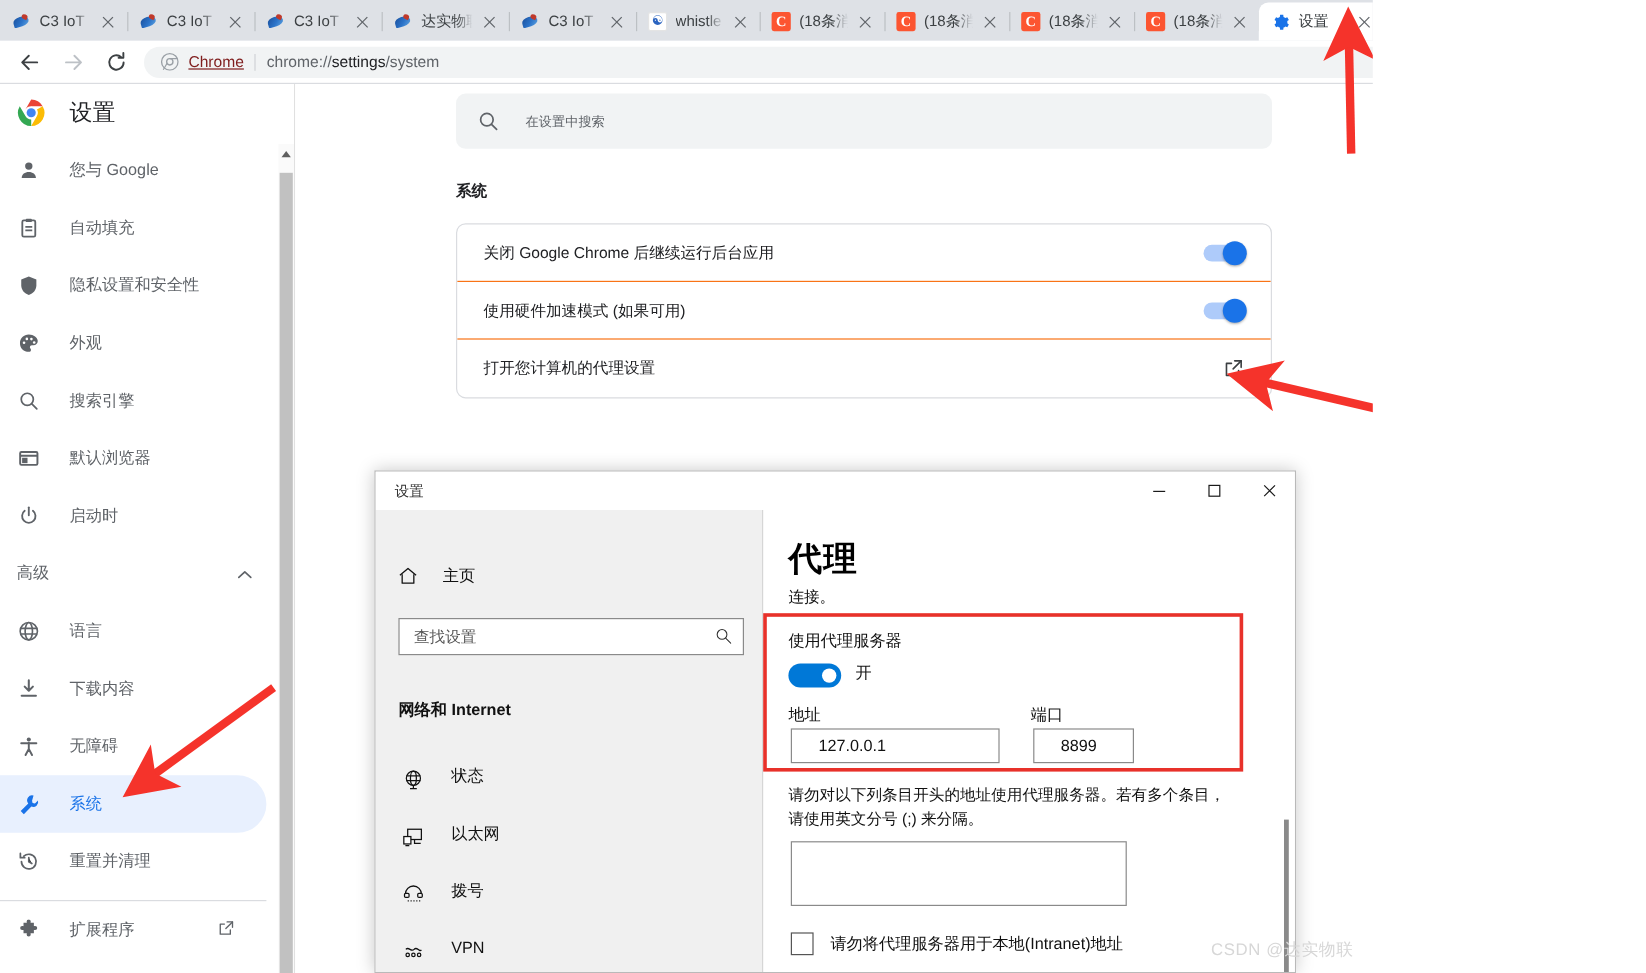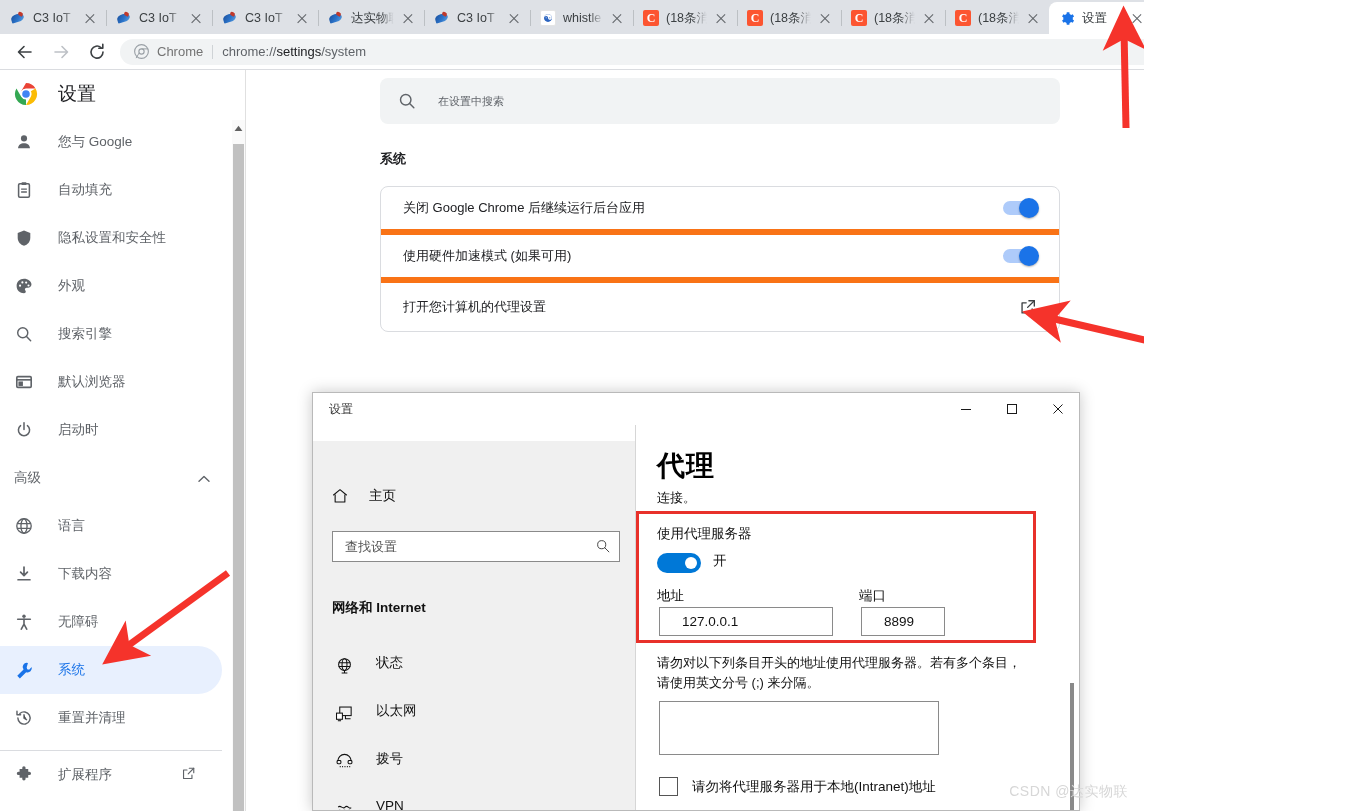--- a/index.html
+++ b/index.html
@@ -110,21 +110,21 @@
   .nav-btn svg { display:block; }
   .nav-btn.disabled { color:#bdc1c6; }
 
   .omnibox {
     margin-left:8px; height:26px; flex:1 1 auto; min-width:0;
     background:#f1f3f4; border-radius:13px;
     display:flex; align-items:center; padding:0 14px;
     font-size:13px; color:#202124; max-width: 1105px;
   }
   .omnibox .chrome-logo { width:15px; height:15px; margin-right:8px; position:relative; flex:0 0 15px; }
-  .omnibox .ob-chip { color:#737373; font-size:13px; }
+  .omnibox .ob-chip { color:#7f1d1d; font-size:13px;text-decoration:underline; }
   .omnibox .ob-div { width:1px; height:14px; background:#cfd3d6; margin:0 9px; }
   .omnibox .ob-url { font-size:13px; color:#5f6368; white-space:nowrap; }
   .omnibox .ob-url b { color:#202124; font-weight:400; }
 
   .tb-icons { display:flex; align-items:center; margin-left:4px; margin-right:6px; flex:0 0 auto; }
   .tb-ic { width:28px; height:28px; display:flex; align-items:center; justify-content:center; color:#5f6368; margin:0 3px; }
   .tb-ic svg { display:block; }
 
   
   .settings-root { position:absolute; left:0; top:70px; width:1372px; height:741px; background:#fff; }
@@ -163,42 +163,42 @@
   }
   .searchbar .sicon2 { color:#5f6368; width:18px; height:18px; display:flex; align-items:center; justify-content:center; }
   .searchbar .sph { margin-left:22px; font-size:11px; color:#5f6368; }
 
   .sec-title { position:absolute; left:134px; top:80px; font-size:13px; color:#202124; font-weight:bold; }
 
   .card {
     position:absolute; left:134px; top:116px; width:680px;
     border:1px solid #dadce0; border-radius:8px; background:#fff; overflow:hidden;
   }
-  .crow { display:flex; align-items:center; height:48px; padding:0 22px 0 22px; border-bottom:6px solid #f97316; }
+  .crow { display:flex; align-items:center; height:48px; padding:0 22px 0 22px; border-bottom:1px solid #f97316; }
   .crow:last-child { border-bottom:none; }
   .crow .ctext { flex:1 1 auto; font-size:13px; color:#202124; }
   .toggle { width:34px; height:14px; border-radius:7px; background:#aecbfa; position:relative; flex:0 0 34px; }
   .toggle .knob { position:absolute; right:-2px; top:-3px; width:20px; height:20px; border-radius:50%; background:#1a73e8; box-shadow:0 1px 2px rgba(0,0,0,.3); }
   .extic { color:#5f6368; width:18px; height:18px; display:flex; align-items:center; justify-content:center; flex:0 0 18px; }
 
   
   .wdlg {
     position:absolute; left:312px; top:392px; width:768px; height:419px;
     background:#ffffff; border:1px solid #b9b9b9;
     box-shadow: 0 0 14px rgba(0,0,0,0.22);
     overflow:hidden;
     font-family:"Liberation Sans","DejaVu Sans",sans-serif;
   }
   .wtitlebar { position:absolute; left:0; top:0; width:768px; height:32px; background:#ffffff; }
   .wtitle { position:absolute; left:16px; top:8px; font-size:12px; color:#333; }
   .wbtns { position:absolute; right:0; top:0; display:flex; }
   .wbtn { width:46px; height:31px; display:flex; align-items:center; justify-content:center; color:#1a1a1a; }
   .wbtn svg { display:block; }
 
-  .wside { position:absolute; left:0; top:48px; width:322px; bottom:0; background:#f0f0f0; }
+  .wside { position:absolute; left:0; top:32px; width:322px; bottom:0; background:#f0f0f0; }
   .whome { position:absolute; left:16px; top:44px; display:flex; align-items:center; }
   .whome .hicon { width:22px; height:22px; display:flex; align-items:center; justify-content:center; color:#111; }
   .whome .hlabel { margin-left:18px; font-size:13.5px; color:#111; }
   .wsearch {
     position:absolute; left:19px; top:90px; width:288px; height:31px;
     background:#ffffff; border:1px solid #8a8a8a;
     display:flex; align-items:center; padding:0 8px 0 12px;
   }
   .wsearch .wsph { flex:1 1 auto; font-size:13px; color:#555; }
   .wsearch .wsic { width:16px; height:16px; color:#333; display:flex; align-items:center; justify-content:center; }

